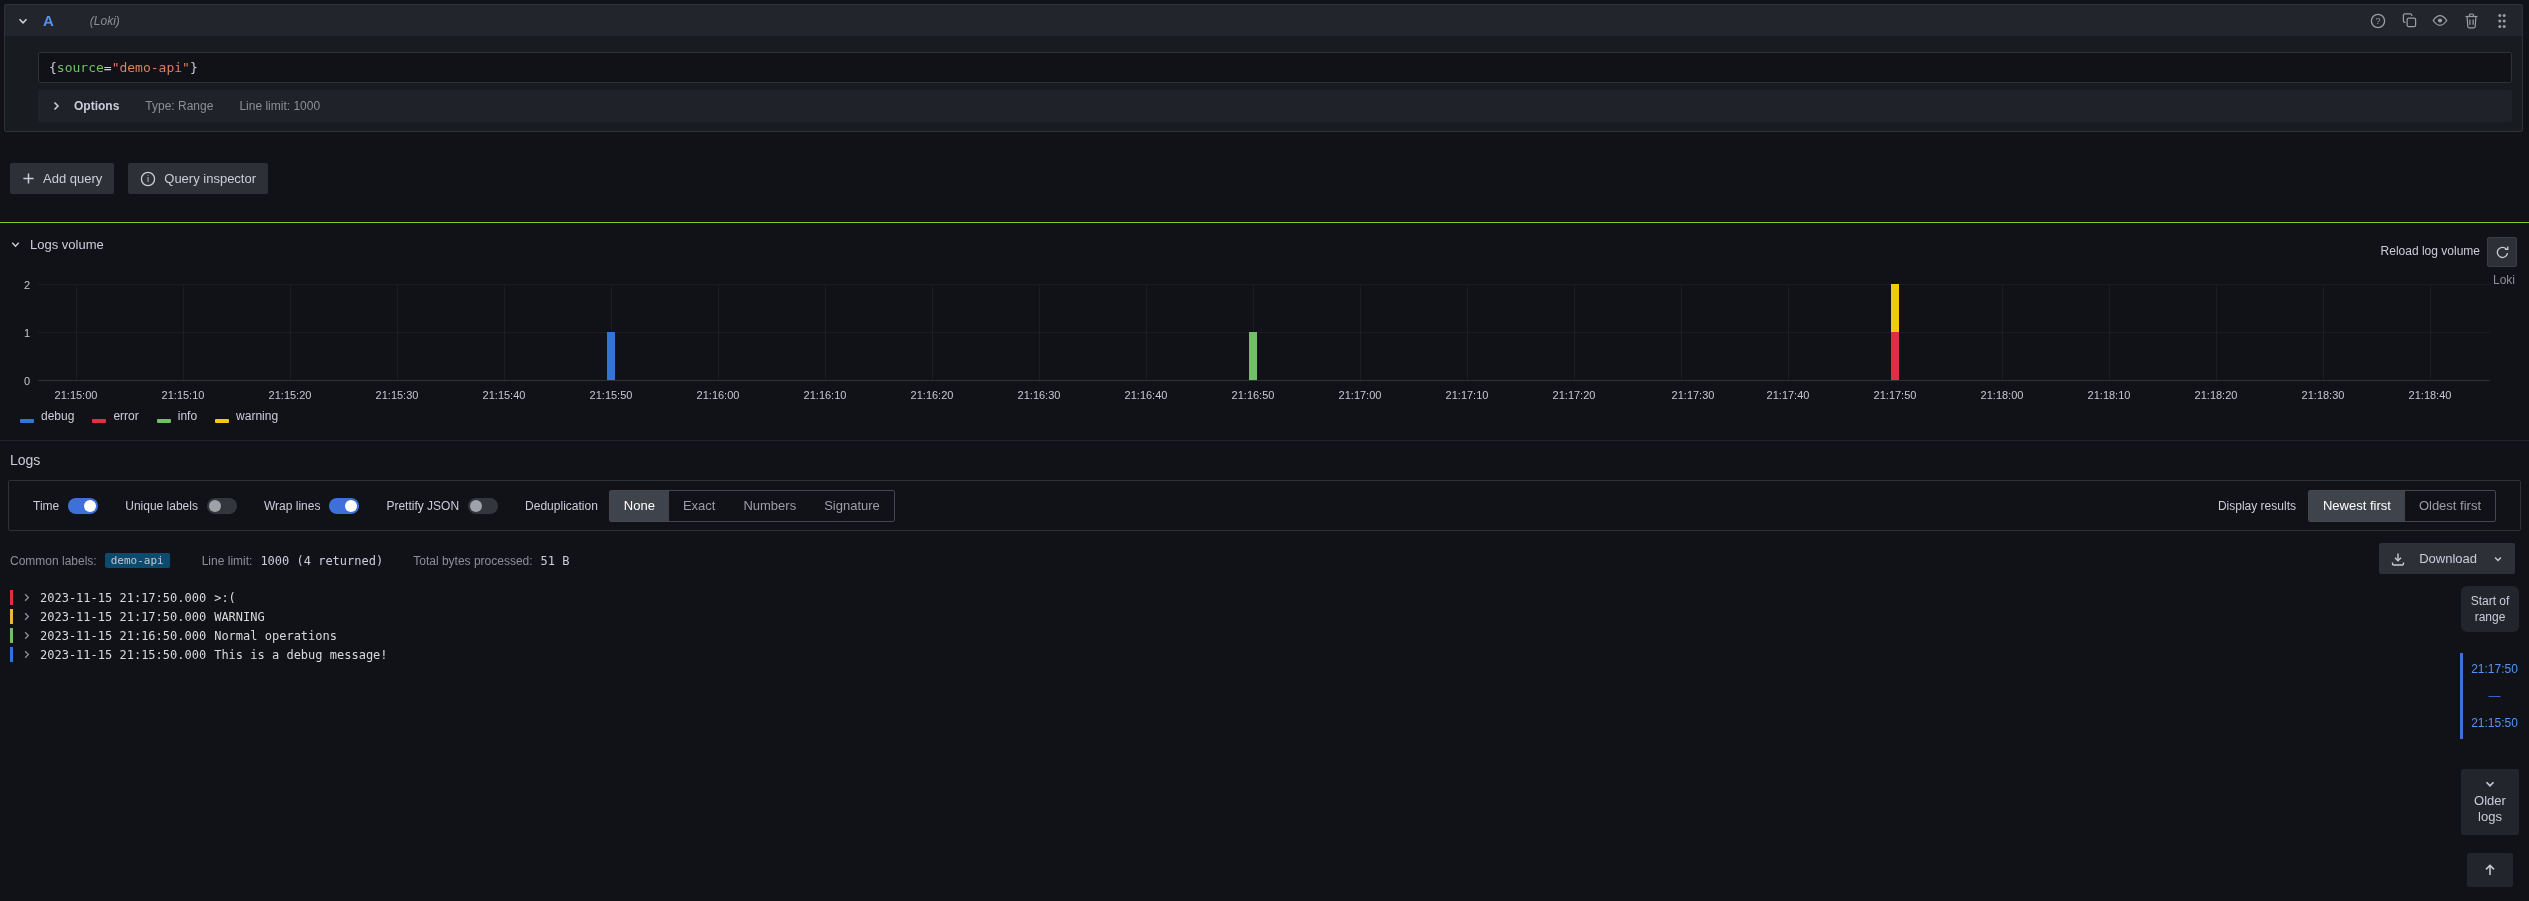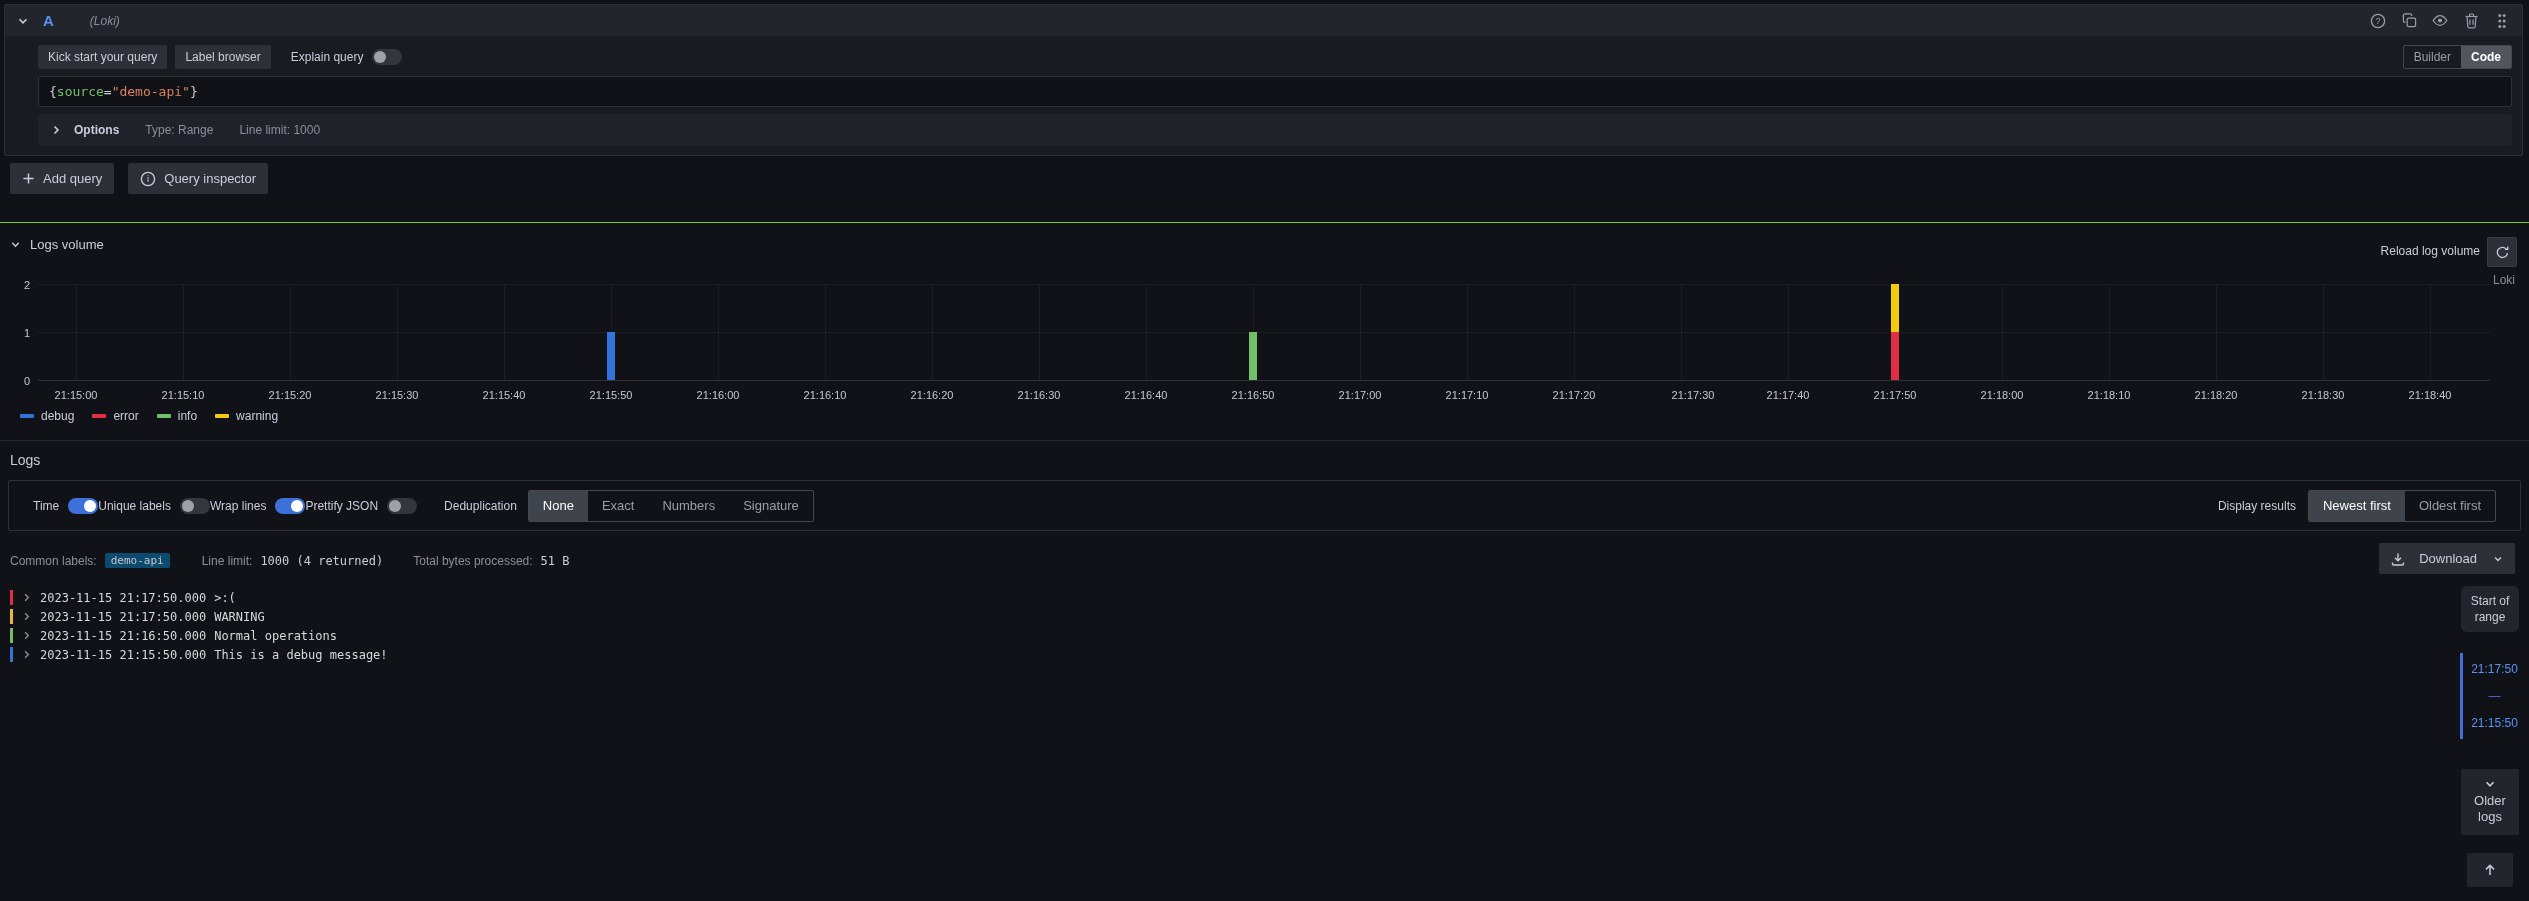--- a/index.html
+++ b/index.html
@@ -55,28 +55,28 @@
 
   .chart-y { position:absolute; left:8px; top:62px; width:22px; height:96px; font-size:11px; color:#c7c7d1; }
   .ytick { position:absolute; right:0; transform:translateY(-50%); }
   .chart-plot { position:absolute; left:38px; top:62px; width:2452px; height:96px; border-bottom:1px solid rgba(204,204,220,0.16); }
   .vgrid { position:absolute; top:0; bottom:0; width:1px; background:rgba(204,204,220,0.06); }
   .hgrid { position:absolute; left:0; right:0; height:1px; background:rgba(204,204,220,0.06); }
   .bar { position:absolute; width:8px; }
   .chart-x { position:absolute; left:38px; top:166px; width:2452px; height:16px; font-size:11px; color:#c7c7d1; }
   .xtick { position:absolute; transform:translateX(-50%); white-space:nowrap; }
   .lv-legend { position:absolute; left:20px; top:186px; display:flex; align-items:center; gap:18px; font-size:12px; color:#ccccdc; }
-  .legend-item { display:flex; align-items:center; gap:7px; cursor:pointer; }
+  .legend-item { display:flex; align-items:flex-end; gap:7px; cursor:pointer; }
   .legend-swatch { width:14px; height:4px; border-radius:1px; }
 
   
   .logs-section { position:absolute; left:0; top:440px; width:2529px; height:461px; border-top:1px solid #22252b; }
   .logs-title { position:absolute; left:10px; top:11px; font-size:14px; font-weight:500; color:#ccccdc; }
   .logs-controls { position:absolute; left:8px; top:39px; width:2513px; height:51px; border:1px solid #2c3235; border-radius:2px; display:flex; align-items:center; padding:0 24px; }
-  .controls-left { display:flex; align-items:flex-start; }
+  .controls-left { display:flex; align-items:flex-start; gap:27px; }
   .toggle-item { display:flex; align-items:center; gap:9px; font-size:12px; font-weight:500; color:#ccccdc; }
   .dedup { display:flex; align-items:center; gap:11px; font-size:12px; font-weight:500; color:#ccccdc; }
   .seg-group { display:flex; border:1px solid #44474e; border-radius:2px; height:32px; overflow:hidden; }
   .seg { padding:0 14px; font-size:13px; color:#9d9da8; display:flex; align-items:center; cursor:pointer; }
   .seg.sel { background:#3f434c; color:#ffffff; font-weight:500; }
   .controls-right { margin-left:auto; display:flex; align-items:center; gap:12px; font-size:12px; font-weight:500; color:#ccccdc; }
 
   .download-btn { position:absolute; right:14px; top:102px; height:31px; background:#2d3036; border-radius:2px; display:flex; align-items:center; gap:14px; padding:0 12px; font-size:13px; font-weight:500; color:#ccccdc; cursor:pointer; }
   .download-btn .dchev { display:flex; margin-left:2px; }
 
@@ -147,34 +147,20 @@
               <circle cx="2.8" cy="8" r="1.5"></circle>
               <circle cx="7.2" cy="8" r="1.5"></circle>
               <circle cx="2.8" cy="13.4" r="1.5"></circle>
               <circle cx="7.2" cy="13.4" r="1.5"></circle>
             </svg>
         </span>
       </span>
     </div>
 
     <div class="qp-body">
-      <div class="qp-toolbar">
-        <span class="btn-sec">Kick start your query</span>
-        <span class="btn-sec">Label browser</span>
-        <span class="explain">
-          <span>Explain query</span>
-          <span class="toggle">
-              <span class="knob"></span>
-            </span>
-        </span>
-        <span class="mode-group">
-            <div class="mode-seg">Builder</div>
-            <div class="mode-seg sel">Code</div>
-          </span>
-      </div>
 
       <div class="query-input">
         <span>{</span>
           <span class="tok-key">source</span>
           <span>=</span>
           <span class="tok-str">"demo-api"</span>
           <span>}</span>
       </div>
 
       <div class="options-row">

